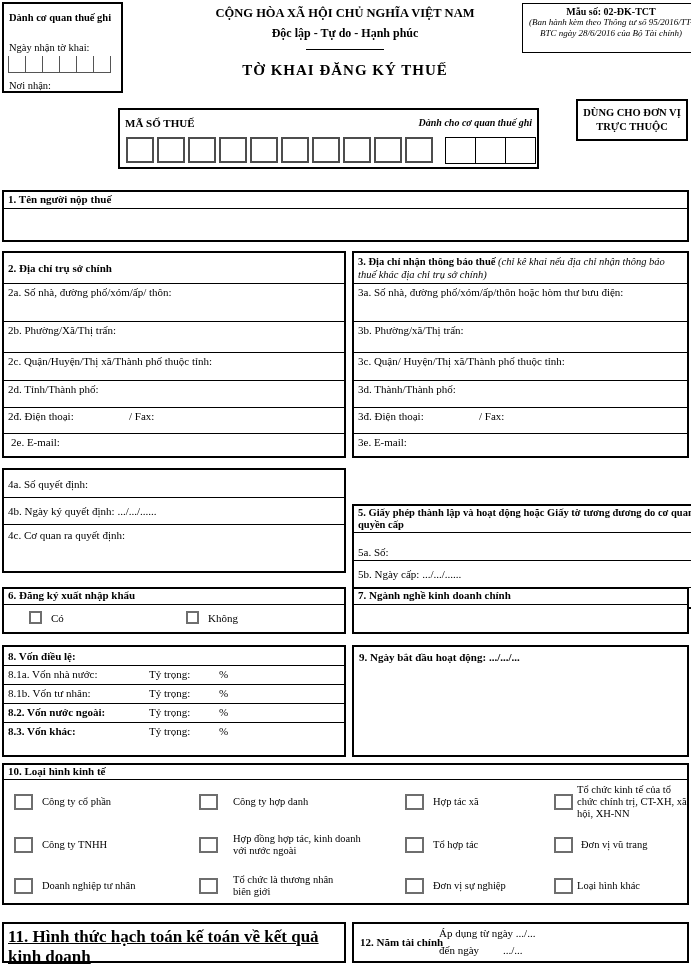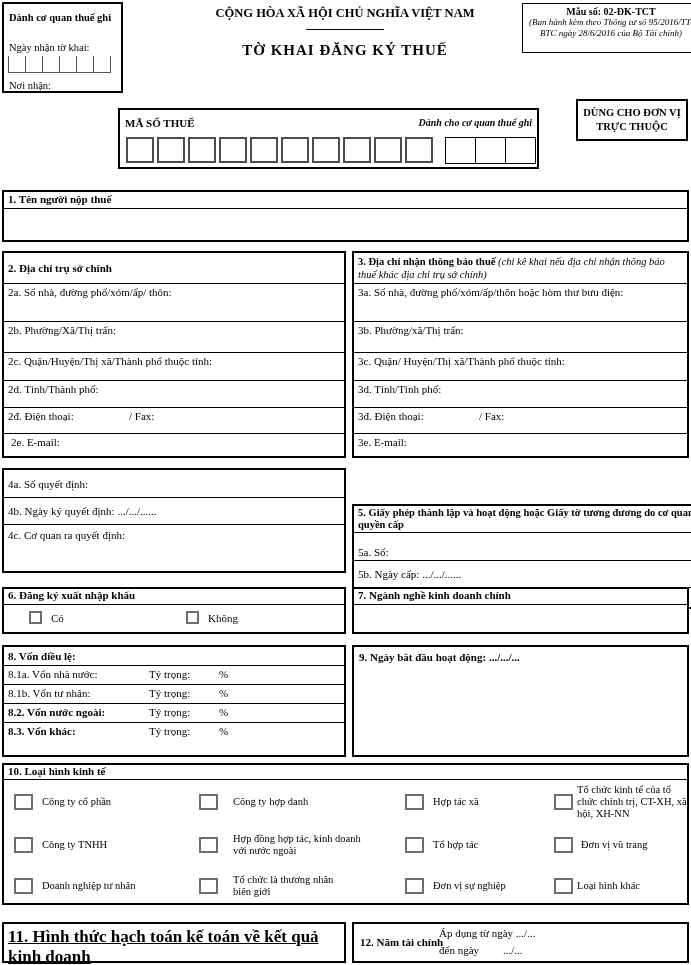--- a/index.html
+++ b/index.html
@@ -35,20 +35,21 @@
   <div class="abs b" style="left:5px; top:8px; font-size:10.5px;">Dành cơ quan thuế ghi</div>
   <div class="abs" style="left:5px; top:38px; font-size:10.5px;">Ngày nhận tờ khai:</div>
   <div class="abs" style="left:5px; top:52px;">
     <span class="comb"></span><span class="comb"></span><span class="comb"></span><span class="comb"></span><span class="comb"></span><span class="comb"></span>
   </div>
   <div class="abs" style="left:5px; top:76px; font-size:10.5px;">Nơi nhận:</div>
 </div>
 
 <div class="abs" style="left:145px; top:6px; width:400px; text-align:center;">
   <div class="b" style="font-size:12.5px;">CỘNG HÒA XÃ HỘI CHỦ NGHĨA VIỆT NAM</div>
+  <div class="b" style="font-size:12px; margin-top:5px;">Độc lập - Tự do - Hạnh phúc</div>
   <div style="width:78px; border-top:1.5px solid #000; margin:8px auto 0;"></div>
   <div class="b" style="font-size:15px; margin-top:12px; letter-spacing:1px;">TỜ KHAI ĐĂNG KÝ THUẾ</div>
 </div>
 
 <div class="sec thin" style="left:522px; top:3px; width:178px; height:50px; text-align:center;">
   <div class="b" style="font-size:10px; margin-top:2px;">Mẫu số: 02-ĐK-TCT</div>
   <div class="i" style="font-size:9px; line-height:10.5px; padding:0 3px;">(Ban hành kèm theo Thông tư số 95/2016/TT-BTC ngày 28/6/2016 của Bộ Tài chính)</div>
 </div>
 
 <div class="sec" style="left:576px; top:99px; width:112px; height:42px; text-align:center;">
@@ -93,21 +94,21 @@
   <div class="r" style="height:22px;"><span style="padding-left:3px;">2e. E-mail:</span></div>
 </div>
 
 <div class="sec" style="left:352px; top:251px; width:337px; height:207px;">
   <div class="r" style="height:31px; line-height:13px; font-size:10.5px;">
     <span class="b">3. Địa chỉ nhận thông báo thuế </span><span class="i">(chỉ kê khai nếu địa chỉ nhận thông báo thuế khác địa chỉ trụ sở chính)</span>
   </div>
   <div class="r" style="height:38px;"><span>3a. Số nhà, đường phố/xóm/ấp/thôn hoặc hòm thư bưu điện:</span></div>
   <div class="r" style="height:31px;"><span>3b. Phường/xã/Thị trấn:</span></div>
   <div class="r" style="height:28px;"><span>3c. Quận/ Huyện/Thị xã/Thành phố thuộc tỉnh:</span></div>
-  <div class="r" style="height:27px;"><span>3d. Tỉnh/Tỉnh phố:</span></div>
+  <div class="r" style="height:27px;"><span>3d. Thành/Thành phố:</span></div>
   <div class="r" style="height:26px;">
     <span>3đ. Điện thoại:</span>
     <span class="fax">/ Fax:</span>
   </div>
   <div class="r" style="height:22px;"><span>3e. E-mail:</span></div>
 </div>
 
 <div class="sec" style="left:2px; top:468px; width:344px; height:105px;">
   <div class="r vcenter" style="height:28px;">
       <span>4a. Số quyết định:</span>

